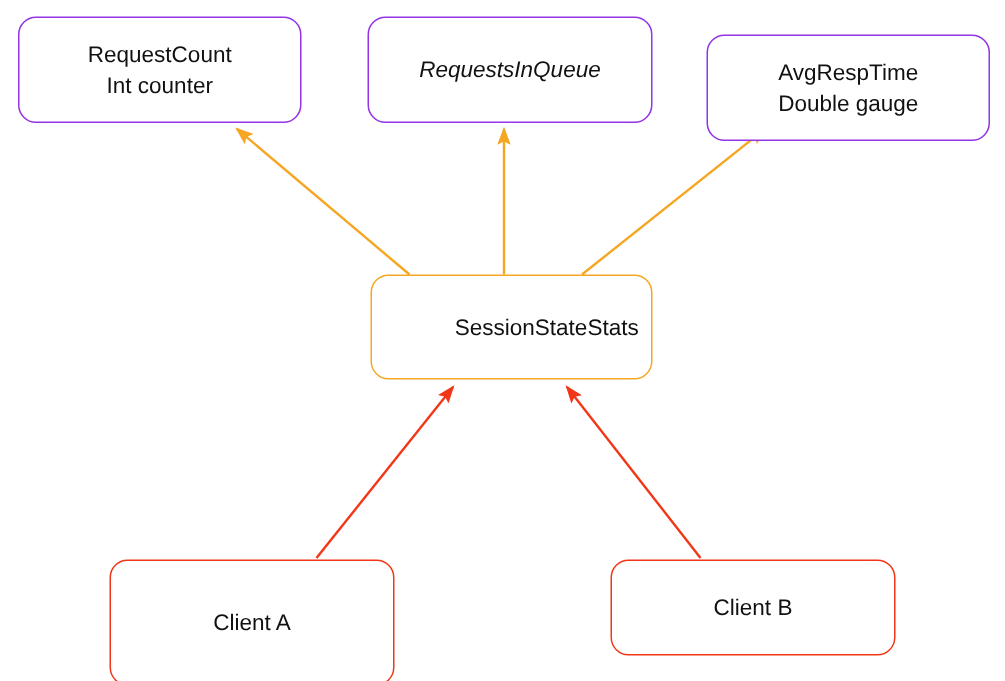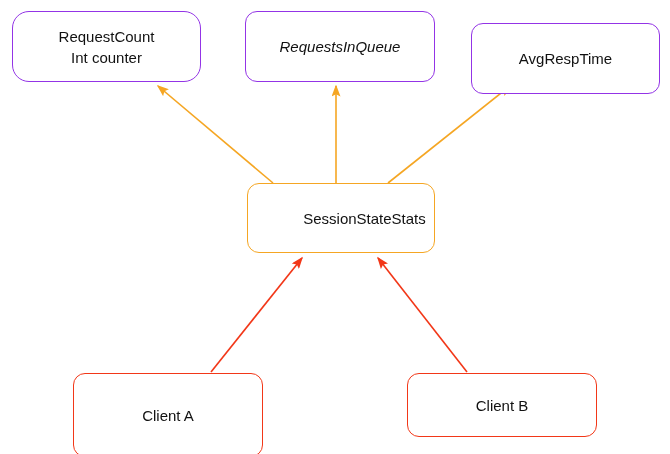--- a/index.html
+++ b/index.html
@@ -31,21 +31,21 @@
     border-radius:12px;
     background:#ffffff;
     border:1.6px solid #999;
     text-align:center;
     font-size:15px;
     line-height:21px;
   }
   .node.metric{border-color:var(--metric-border);}
   .node.hub{border-color:var(--hub-border);padding-left:47px;}
   .node.client{border-color:var(--client-border);}
-  .n-request-count{left:12px;top:11px;width:189px;height:71px;border-radius:17px;}
+  .n-request-count{left:12px;top:11px;width:189px;height:71px;}
   .n-requests-in-queue{left:245px;top:11px;width:190px;height:71px;font-style:italic;}
   .n-avg-resp-time{left:471px;top:11px;width:189px;height:71px;margin-top:12px;}
   .n-session{left:247px;top:183px;width:188px;height:70px;}
   .n-client-a{left:73px;top:373px;width:190px;height:84px;}
   .n-client-b{left:407px;top:373px;width:190px;height:64px;}
 </style>
 </head>
 <body>
 
 <div class="canvas">
@@ -70,20 +70,21 @@
     <div>RequestCount</div>
     <div>Int counter</div>
   </div>
 
   <div class="node metric n-requests-in-queue">
     <div>RequestsInQueue</div>
   </div>
 
   <div class="node metric n-avg-resp-time">
     <div>AvgRespTime</div>
+    <div>Double gauge</div>
   </div>
 
   <div class="node hub n-session">
     <div>SessionStateStats</div>
   </div>
 
   <div class="node client n-client-a">
     <div>Client A</div>
   </div>
 

